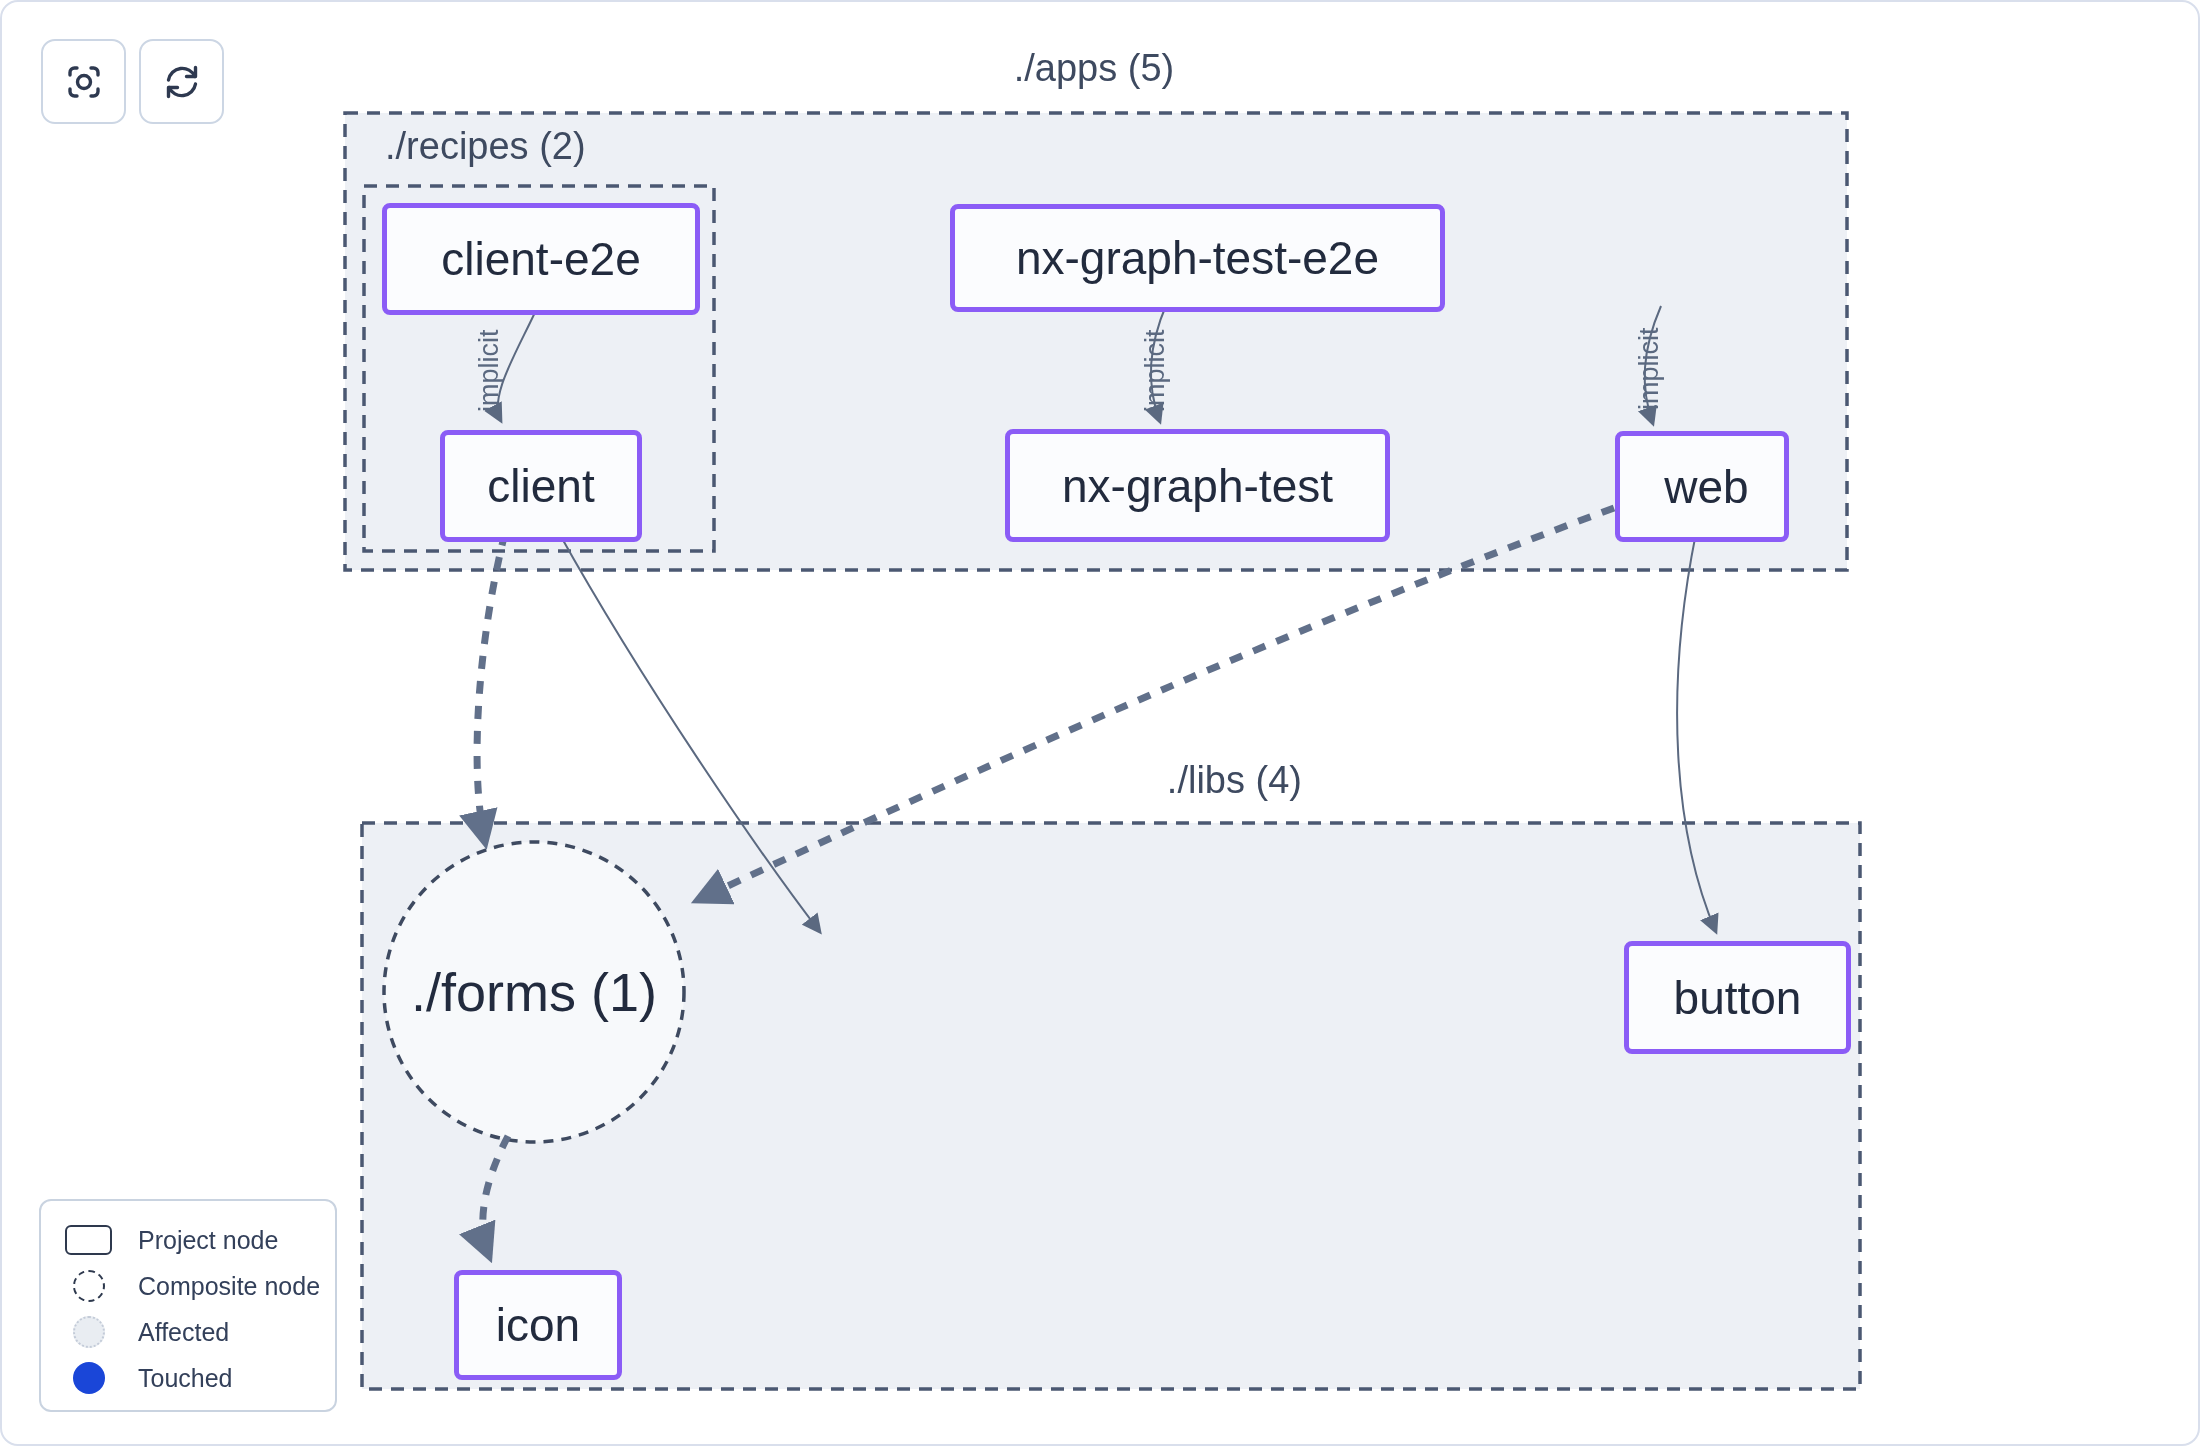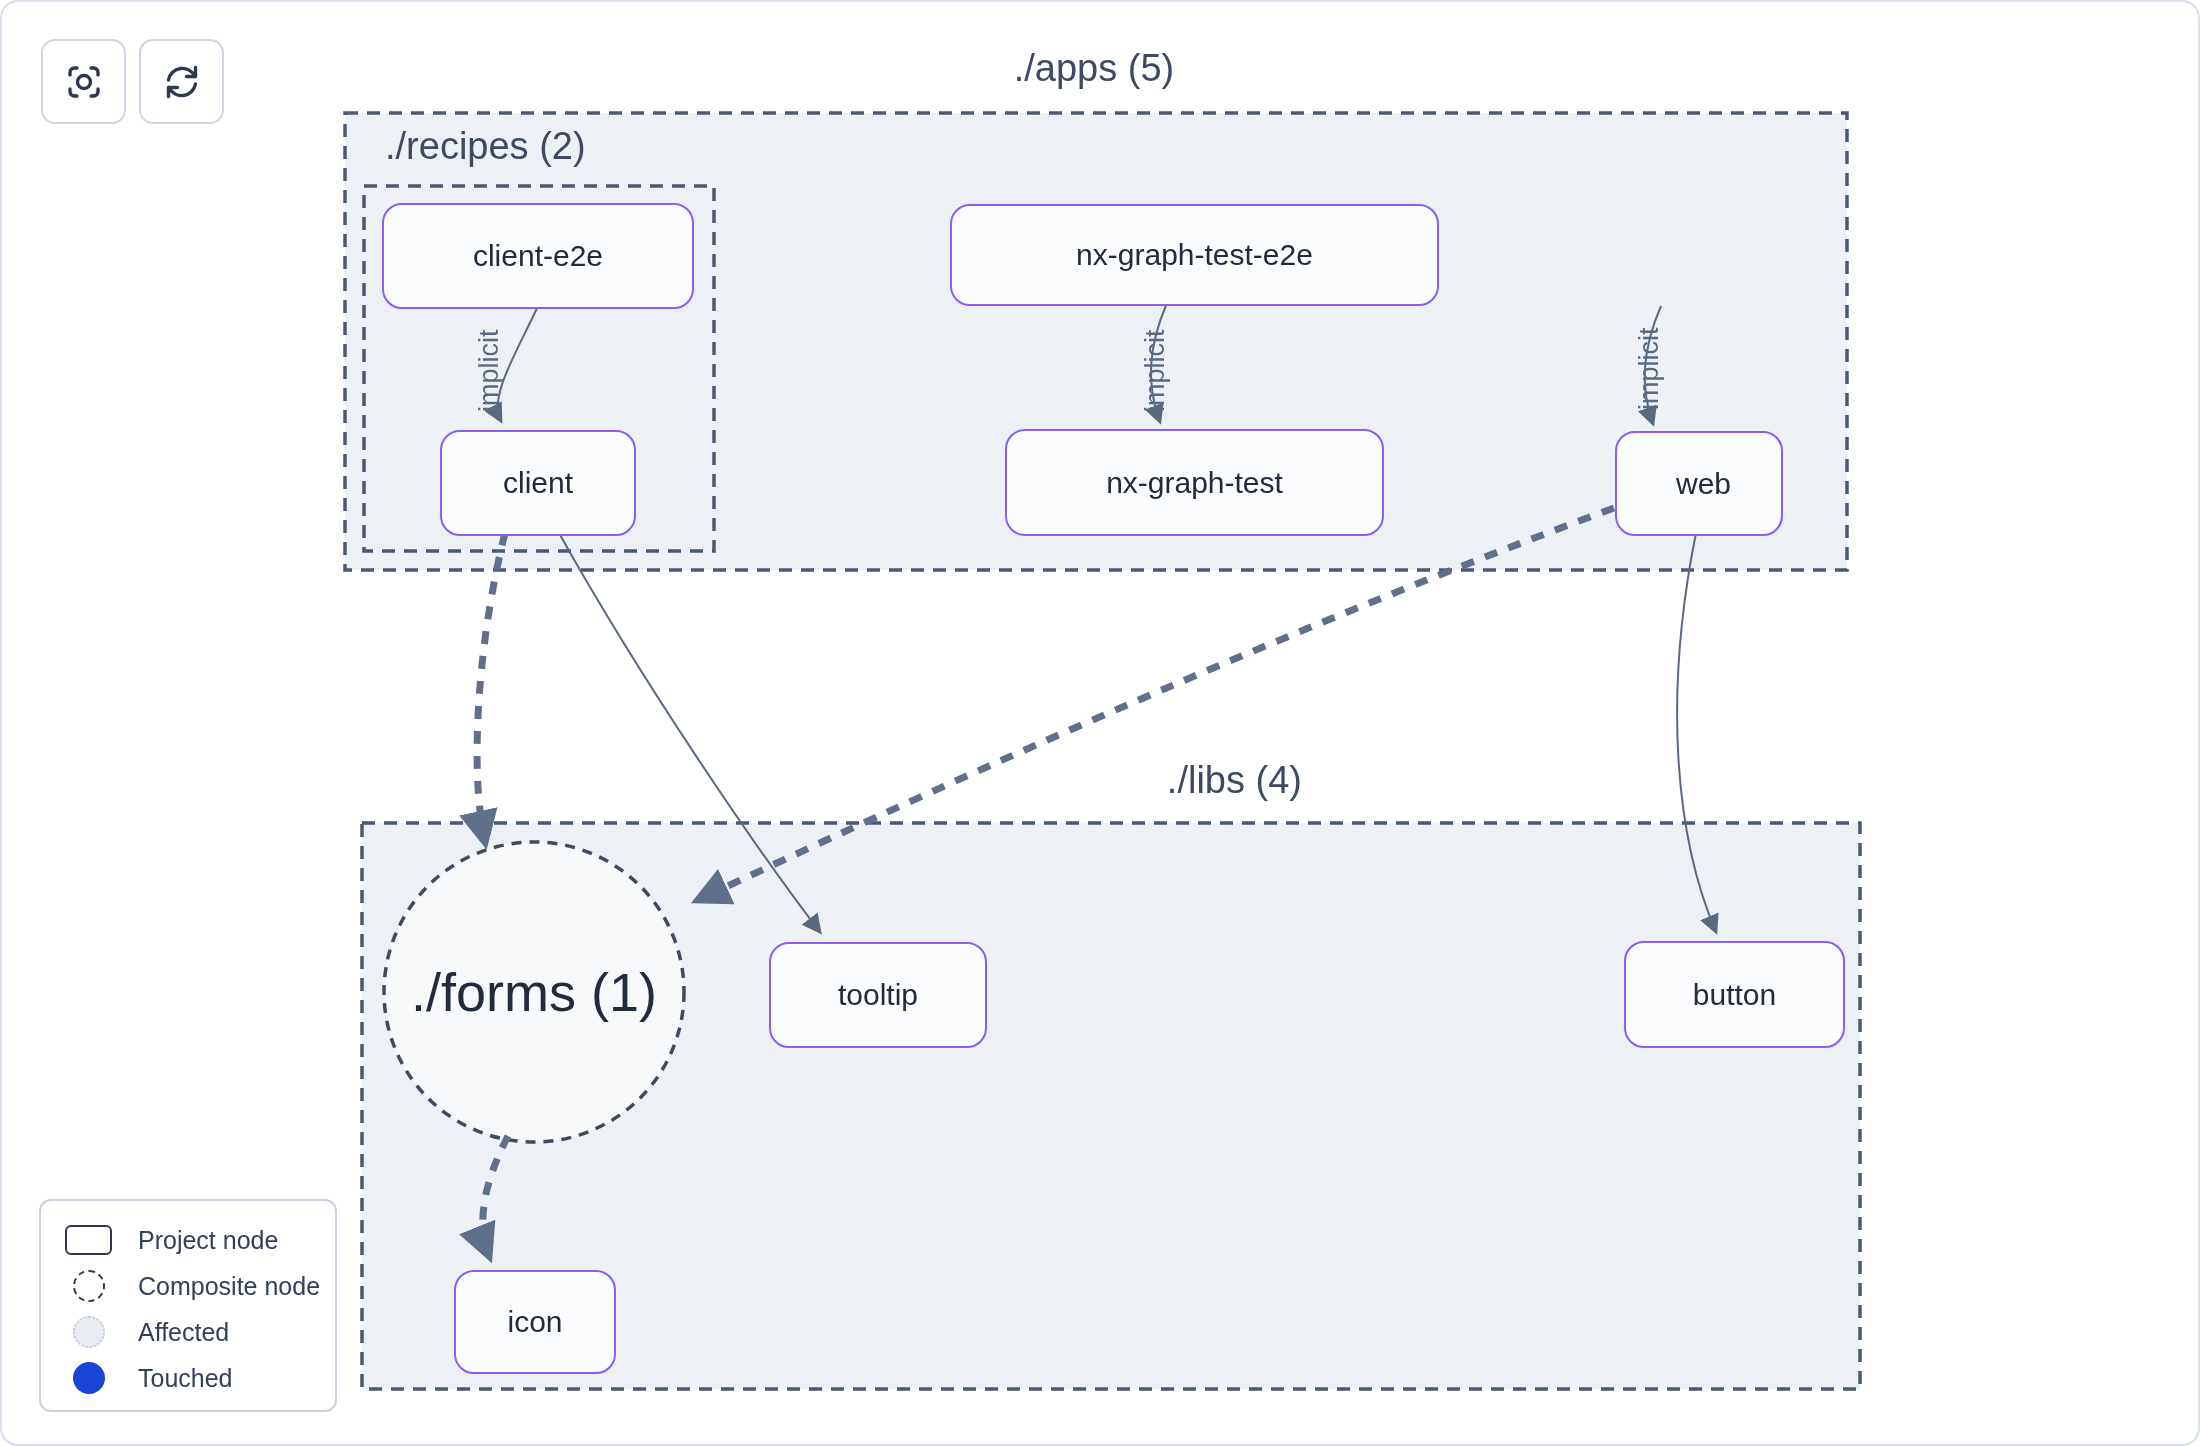--- a/index.html
+++ b/index.html
@@ -6,21 +6,21 @@
   .stage{position:relative;width:2196px;height:1442px;background:#fff;border:2px solid #d9dfec;border-radius:18px;overflow:hidden;}
   .gsvg{position:absolute;left:0;top:0;z-index:1;}
   .toolbar-btn{position:absolute;width:81px;height:81px;background:#fff;border:2px solid #ccd6e4;border-radius:14px;display:flex;align-items:center;justify-content:center;z-index:6;cursor:pointer;}
   .btn-focus{left:39px;top:37px;}
   .btn-refresh{left:137px;top:37px;}
   .toolbar-btn svg{stroke:#2e3950;fill:none;stroke-width:3.4;stroke-linecap:round;stroke-linejoin:round;}
   .group-label{position:absolute;z-index:3;color:#3e4a60;font-size:38px;line-height:1.2;white-space:nowrap;}
   .lbl-apps{left:892px;top:44px;width:400px;text-align:center;}
   .lbl-recipes{left:383px;top:122px;}
   .lbl-libs{left:900px;top:756px;width:400px;text-align:right;}
-  .node{position:absolute;z-index:4;background:#fbfcfe;border:2px solid #8b5cf6;border-radius:20px;color:#222b3e;font-size:30px;display:flex;align-items:center;justify-content:center;white-space:nowrap;cursor:pointer;}
+  .node{position:absolute;z-index:4;background:#fbfcfe;border:5px solid #8b5cf6;border-radius:8px;color:#222b3e;font-size:46px;display:flex;align-items:center;justify-content:center;white-space:nowrap;cursor:pointer;}
   .n-client-e2e{left:380px;top:201px;width:308px;height:102px;}
   .n-client{left:438px;top:428px;width:192px;height:102px;}
   .n-nx-graph-test-e2e{left:948px;top:202px;width:485px;height:98px;}
   .n-nx-graph-test{left:1003px;top:427px;width:375px;height:103px;}
   .n-web-e2e{left:1555px;top:202px;width:272px;height:101px;}
   .n-web{left:1613px;top:429px;width:155px;height:101px;padding-left:9px;}
   .n-tooltip{left:767px;top:940px;width:214px;height:102px;}
   .n-button{left:1622px;top:939px;width:217px;height:103px;}
   .n-icon{left:452px;top:1268px;width:158px;height:100px;}
   .forms-label{position:absolute;z-index:4;left:382px;top:840px;width:300px;height:300px;display:flex;align-items:center;justify-content:center;color:#222b3e;font-size:54px;cursor:pointer;white-space:nowrap;}
@@ -92,21 +92,20 @@
   <div class="group-label lbl-recipes">./recipes (2)</div>
   <div class="group-label lbl-libs">./libs (4)</div>
 
   <div class="forms-label">./forms (1)</div>
 
   <div class="node n-client-e2e">client-e2e</div>
   <div class="node n-client">client</div>
   <div class="node n-nx-graph-test-e2e">nx-graph-test-e2e</div>
   <div class="node n-nx-graph-test">nx-graph-test</div>
   <div class="node n-web">web</div>
-  <div class="node n-tooltip">tooltip</div>
   <div class="node n-button">button</div>
   <div class="node n-icon">icon</div>
 
   <div class="legend">
     <div class="legend-row">
       <span class="legend-swatch">
           <span class="sw-project"></span>
         </span>
       <span class="legend-label">Project node</span>
     </div>

